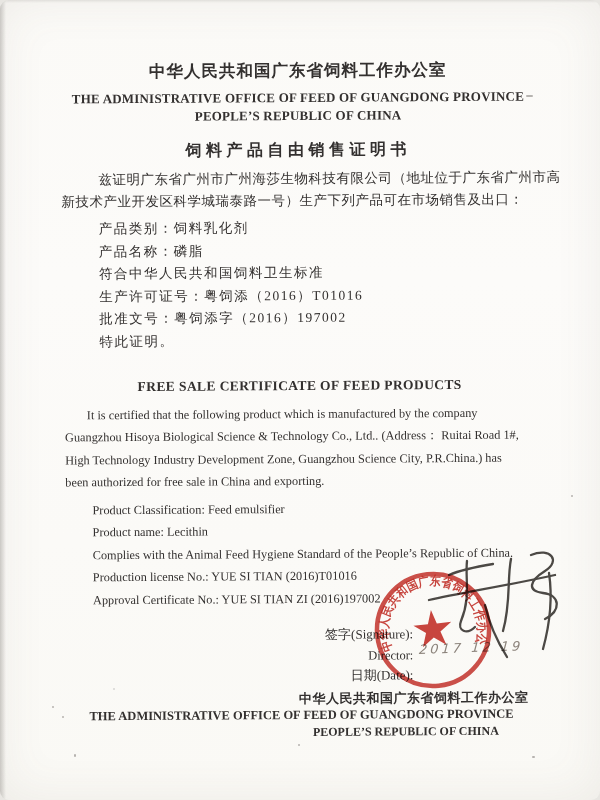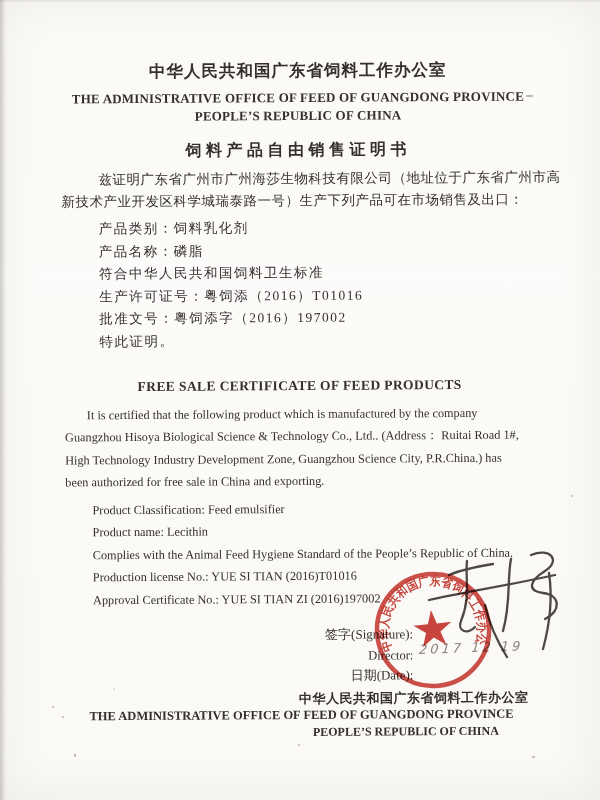--- a/index.html
+++ b/index.html
@@ -2,20 +2,21 @@
 <html><head>
 <meta charset="utf-8">
 <style>
   html,body { margin:0; padding:0; background:#e8e6e2; }
   .page {
     position:relative; width:600px; height:800px; margin:0 auto;
     background:linear-gradient(180deg,#fbfaf7 0%,#fcfbf9 35%,#faf9f5 100%);
     font-family:"Liberation Serif","DejaVu Serif",serif;
     color:#33302f; overflow:hidden;
     box-shadow:inset 0 0 48px rgba(110,104,94,.09);
+    border-radius:9px;
   }
   .edge-left { position:absolute; left:0; top:0; width:6px; height:100%;
     background:linear-gradient(90deg,rgba(55,50,45,.22),rgba(55,50,45,0)); }
   .edge-top { position:absolute; left:0; top:0; width:100%; height:3px;
     background:linear-gradient(180deg,rgba(55,50,45,.10),rgba(55,50,45,0)); }
   .content { position:absolute; inset:0; transform:rotate(-0.35deg); transform-origin:50% 55%; }
   .t-center { text-align:center; }
   .org-cn   { margin-top:60px; font-size:16.5px; font-weight:700; letter-spacing:1px; }
   .org-en   { font-size:13px; font-weight:700; line-height:18px; letter-spacing:.2px; }
   .org-en.first { margin-top:7px; }

